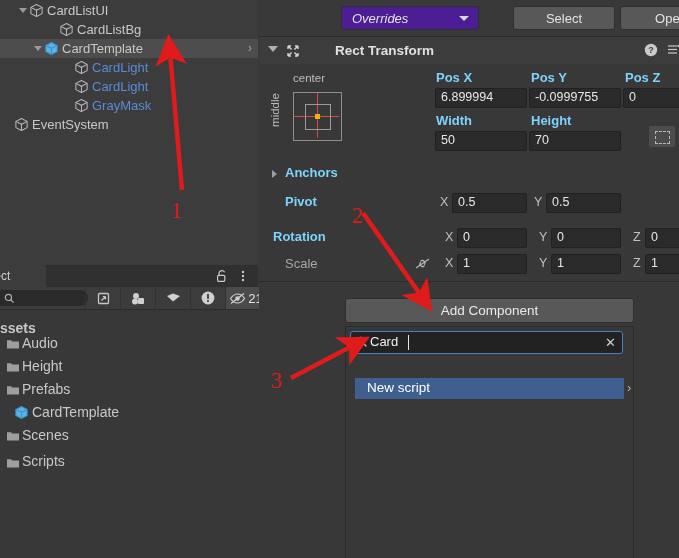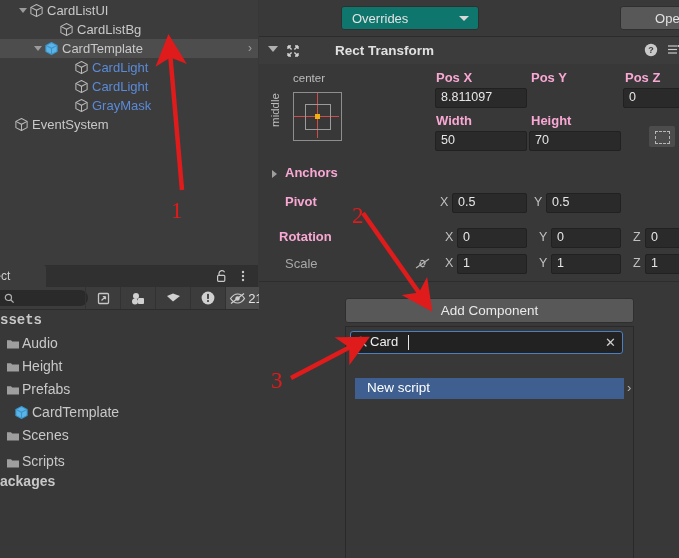--- a/index.html
+++ b/index.html
@@ -38,39 +38,39 @@
   .tbbtn.on{background:#4a4a4a;}
   #assets-tree{position:absolute;left:0;top:44px;width:258px;height:249px;}
   .prow{position:absolute;left:0;width:258px;height:23px;display:flex;align-items:center;}
   .plabel{font-size:14px;line-height:17px;white-space:nowrap;color:#c8c8c8;}
   .plabel.bold{font-weight:bold;}
   .folder{flex:0 0 14px;width:14px;height:14px;margin-right:2px;}
 
   
   #inspector-panel{position:absolute;left:259px;top:0;width:420px;height:558px;background:#383838;}
   #inspector-topbar{position:absolute;left:0;top:0;width:420px;height:36px;background:#393939;border-bottom:1px solid #2b2b2b;}
-  #overrides-dropdown{position:absolute;left:82px;top:6px;width:136px;height:22px;background:#0f766e;
-      border:1px solid #2f2f2f;border-radius:3px;display:flex;align-items:center;}
+  #overrides-dropdown{position:absolute;left:82px;top:6px;width:136px;height:22px;background:#4c1d95;
+      border:1px solid #2f2f2f;border-radius:3px;display:flex;align-items:center;font-style:italic;}
   #overrides-dropdown .lbl{margin-left:10px;font-size:13px;color:#e3e3e3;}
   #overrides-dropdown .dd{position:absolute;right:9px;top:9px;border-left:5px solid transparent;border-right:5px solid transparent;border-top:5px solid #d8d8d8;}
   .topbtn{position:absolute;top:6px;height:22px;background:#585858;border:1px solid #2f2f2f;border-radius:3px;
       display:flex;align-items:center;justify-content:center;font-size:13px;color:#e3e3e3;}
   #select-button{left:254px;width:100px;}
   #open-button{left:361px;width:100px;}
 
   #rect-transform-header{position:absolute;left:0;top:37px;width:420px;height:27px;background:#3c3c3c;border-bottom:7px solid #d946ef;}
   #rt-foldout{position:absolute;left:9px;top:9px;border-left:5px solid transparent;border-right:5px solid transparent;border-top:6px solid #b0b0b0;}
   #rt-icon{position:absolute;left:26px;top:6px;width:16px;height:16px;}
   #rect-transform-title{position:absolute;left:76px;top:6px;font-size:13.5px;font-weight:bold;color:#e0e0e0;}
   #rt-help-icon{position:absolute;left:385px;top:6px;width:14px;height:14px;}
   #rt-menu-icon{position:absolute;left:408px;top:6px;width:13px;height:13px;}
 
   #rect-body{position:absolute;left:0;top:64px;width:420px;height:215px;background:#383838;}
   .lbl{position:absolute;font-size:13px;color:#c8c8c8;}
-  .lbl.b{font-weight:bold;color:#f9a8d4;}
+  .lbl.b{font-weight:bold;color:#7dd3fc;}
   .lbl.dim{color:#a8a8a8;}
   .field{position:absolute;height:18px;background:#2a2a2a;border:1px solid #212121;border-radius:2px;}
   .field span{position:absolute;left:5px;top:1px;font-size:12.5px;color:#e6e6e6;white-space:nowrap;overflow:hidden;}
   .axis{position:absolute;font-size:12.5px;color:#c0c0c0;}
   #anchor-preset{position:absolute;left:34px;top:28px;width:47px;height:47px;border:1px solid #8e8e8e;}
   #anchor-preset .vl{position:absolute;left:23px;top:0;width:1px;height:45px;background:#d24b4b;}
   #anchor-preset .hl{position:absolute;left:0;top:23px;width:45px;height:1px;background:#d24b4b;}
   #anchor-preset .inner{position:absolute;left:11px;top:11px;width:24px;height:24px;border:1px solid #9b9b9b;}
   #anchor-preset .dot{position:absolute;left:21px;top:21px;width:5px;height:5px;background:#efb010;}
   #anchor-center-label{position:absolute;left:34px;top:8px;width:48px;text-align:left;font-size:11.5px;color:#bdbdbd;}
@@ -250,21 +250,21 @@
           <svg width="17" height="13" viewBox="0 0 17 13">
               <path d="M1.5 6.5 C4 3 7 2 8.5 2 C11 2 14 4 15.5 6.5 C14 9 11 11 8.5 11 C6.5 11 3.5 9.5 1.5 6.5 Z" fill="none" stroke="#cfcfcf" stroke-width="1.2"></path>
               <circle cx="8.5" cy="6.5" r="2.2" fill="#cfcfcf"></circle>
               <line x1="2" y1="11.5" x2="15" y2="1.5" stroke="#cfcfcf" stroke-width="1.3"></line>
             </svg>
           <span style="margin-left:2px;font-size:13px;color:#e4e4e4;">21</span>
         </div>
       </div>
 
       <div id="assets-tree">
-          <div class="prow" style="top: 0px; font-family: Liberation Mono, monospace;">
+          <div class="prow" style="top: 8px;">
             <span style="flex: 0 0 0px;"></span>
             <span class="plabel bold">ssets</span>
           </div>
           <div class="prow" style="top: 23px;">
             <span style="flex: 0 0 6px;"></span>
             <span class="folder"><svg viewBox="0 0 14 14">
                 <path d="M1 3.2 h4 l1.2 1.4 H13 v7 H1 Z" fill="#9e9e9e"></path>
               </svg></span>
             <span class="plabel">Audio</span>
           </div>
@@ -299,34 +299,33 @@
               </svg></span>
             <span class="plabel">Scenes</span>
           </div>
           <div class="prow" style="top: 138px; align-items: flex-end;">
             <span style="flex: 0 0 6px;"></span>
             <span class="folder"><svg viewBox="0 0 14 14">
                 <path d="M1 3.2 h4 l1.2 1.4 H13 v7 H1 Z" fill="#9e9e9e"></path>
               </svg></span>
             <span class="plabel">Scripts</span>
           </div>
-          <div class="prow" style="top: 161px;">
-            <span style="flex: 0 0 0px;"></span>
-            <span class="plabel bold">ackages</span>
-          </div>
         </div>
     </div>
   </div>
 
   <div id="inspector-panel">
 
     <div id="inspector-topbar">
       <div id="overrides-dropdown">
         <span class="lbl">Overrides</span>
         <span class="dd"></span>
+      </div>
+      <div class="topbtn" id="select-button">
+        <span>Select</span>
       </div>
       <div class="topbtn" id="open-button">
         <span>Open</span>
       </div>
     </div>
 
     <div id="rect-transform-header">
       <span id="rt-foldout"></span>
       <span id="rt-icon">
         <svg width="16" height="16" viewBox="0 0 16 16">
@@ -362,21 +361,24 @@
         <span class="hl"></span>
         <span class="inner"></span>
         <span class="dot"></span>
       </div>
 
       <div class="lbl b" style="left:177px;top:6px;">Pos X</div>
       <div class="lbl b" style="left:272px;top:6px;">Pos Y</div>
       <div class="lbl b" style="left:366px;top:6px;">Pos Z</div>
 
       <div class="field" style="left:176px;top:24px;width:90px;">
-        <span>8.811097</span>
+        <span>6.899994</span>
+      </div>
+      <div class="field" style="left:270px;top:24px;width:90px;">
+        <span>-0.0999755</span>
       </div>
       <div class="field" style="left:364px;top:24px;width:90px;">
         <span>0</span>
       </div>
 
       <div class="lbl b" style="left:177px;top:49px;">Width</div>
       <div class="lbl b" style="left:272px;top:49px;">Height</div>
 
       <div class="field" style="left:176px;top:67px;width:90px;">
         <span>50</span>
@@ -394,21 +396,21 @@
       <div class="lbl b" style="left:26px;top:130px;">Pivot</div>
       <div class="axis" style="left:181px;top:131px;">X</div>
       <div class="field" style="left:193px;top:129px;width:73px;">
         <span>0.5</span>
       </div>
       <div class="axis" style="left:275px;top:131px;">Y</div>
       <div class="field" style="left:287px;top:129px;width:73px;">
         <span>0.5</span>
       </div>
 
-      <div class="lbl b" style="left:20px;top:165px;">Rotation</div>
+      <div class="lbl b" style="left:14px;top:165px;">Rotation</div>
       <div class="axis" style="left:186px;top:166px;">X</div>
       <div class="field" style="left:198px;top:164px;width:68px;">
         <span>0</span>
       </div>
       <div class="axis" style="left:280px;top:166px;">Y</div>
       <div class="field" style="left:292px;top:164px;width:68px;">
         <span>0</span>
       </div>
       <div class="axis" style="left:374px;top:166px;">Z</div>
       <div class="field" style="left:386px;top:164px;width:68px;">

